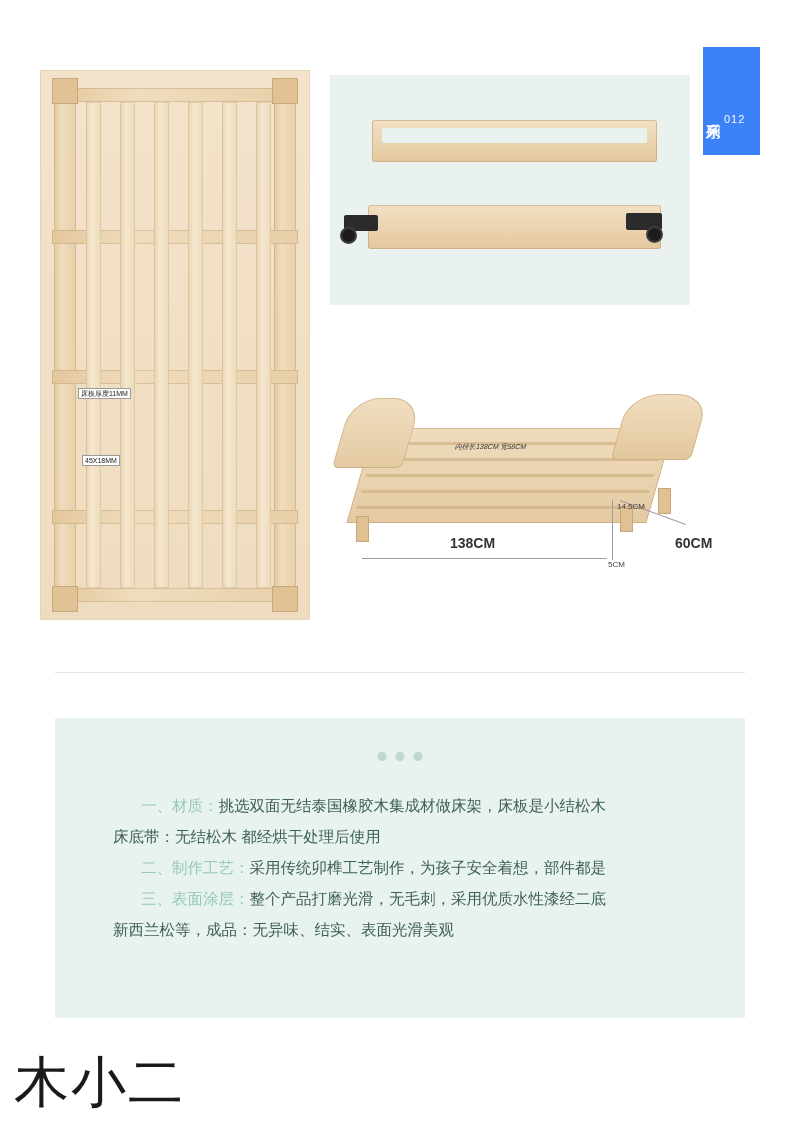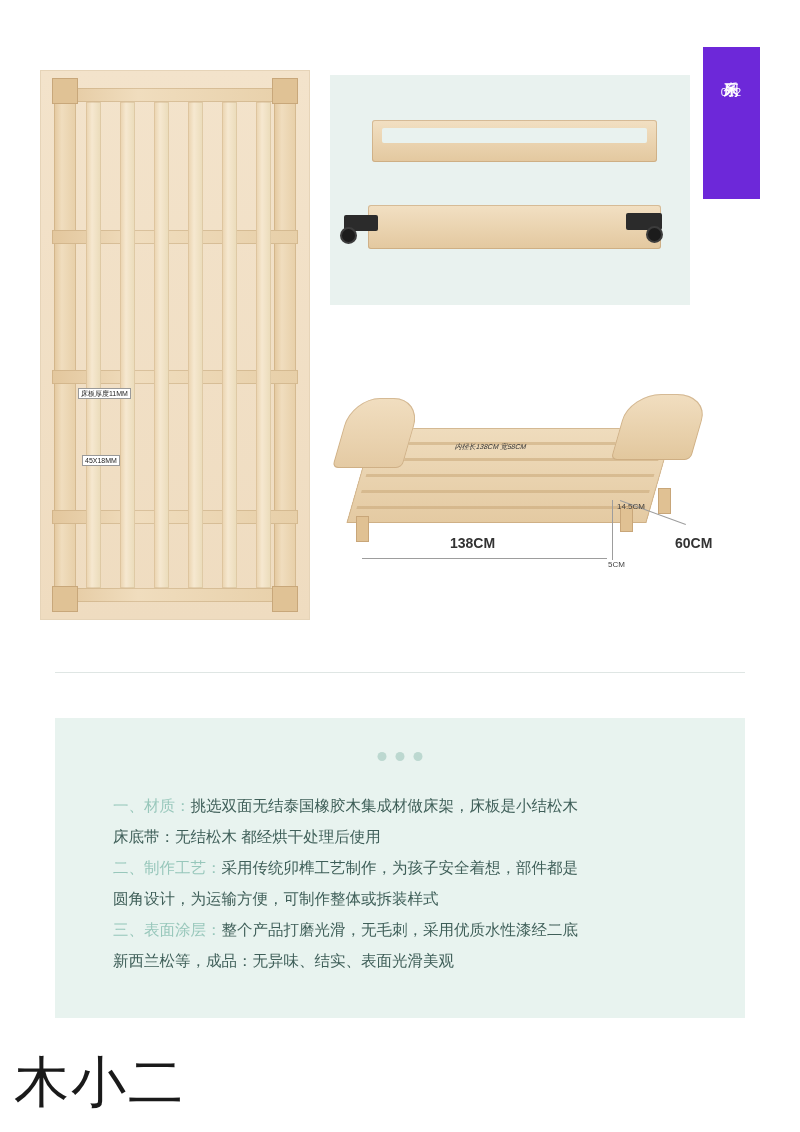--- a/index.html
+++ b/index.html
@@ -5,22 +5,22 @@
   html,body{margin:0;padding:0;}
   body{
     width:800px;height:1132px;background:#ffffff;
     font-family:"Liberation Sans","DejaVu Sans",sans-serif;
     position:relative;overflow:hidden;
   }
   .page{position:relative;width:800px;height:1132px;}
 
   
   .series-badge{
-    position:absolute;left:703px;top:47px;width:57px;height:152px;
-    background:#6d28d9;display:flex;flex-direction:column;
+    position:absolute;left:703px;top:47px;width:57px;height:108px;
+    background:#3b82f6;display:flex;flex-direction:row;
     align-items:center;justify-content:flex-start;padding-top:22px;box-sizing:border-box;
   }
   .series-badge .txt{
     color:#ffffff;font-size:15px;line-height:21px;letter-spacing:1px;
     writing-mode:vertical-rl;text-orientation:upright;
   }
   .series-badge .num{
     color:#ffffff;font-size:11px;margin-top:14px;letter-spacing:1px;opacity:.95;
   }
 
@@ -123,21 +123,21 @@
   .dots{
     position:absolute;left:50%;top:34px;transform:translateX(-50%);
     display:flex;gap:9px;
   }
   .dots i{display:block;width:9px;height:9px;border-radius:50%;background:#bcd8d0;}
   .info-body{
     position:absolute;left:58px;right:42px;top:72px;
     font-size:15.5px;line-height:31px;color:#3f5f59;
   }
   .info-body p{margin:0;}
-  .info-body .lead{color:#98c7bb;}
+  .info-body .lead{color:#98c7bb;margin-left:28px;}
 
   
   .brand{
     position:absolute;left:14px;top:1055px;font-size:55px;color:#1a1a1a;
     font-family:Liberation Sans, sans-serif;letter-spacing:2px;line-height:1;
   }
 </style>
 </head>
 <body>
 
@@ -228,23 +228,20 @@
       <p>
         <span class="lead">一、材质：</span><span>挑选双面无结泰国橡胶木集成材做床架，床板是小结松木</span>
       </p>
       <p>
         <span>床底带：无结松木  都经烘干处理后使用</span>
       </p>
       <p>
         <span class="lead">二、制作工艺：</span><span>采用传统卯榫工艺制作，为孩子安全着想，部件都是</span>
       </p>
       <p>
-        <span>圆角设计，为运输方便，可制作整体或拆装样式</span>
-      </p>
-      <p>
         <span class="lead">三、表面涂层：</span><span>整个产品打磨光滑，无毛刺，采用优质水性漆经二底</span>
       </p>
       <p>
         <span>新西兰松等，成品：无异味、结实、表面光滑美观</span>
       </p>
     </div>
   </div>
 
   <div class="brand">木小二</div>
 

